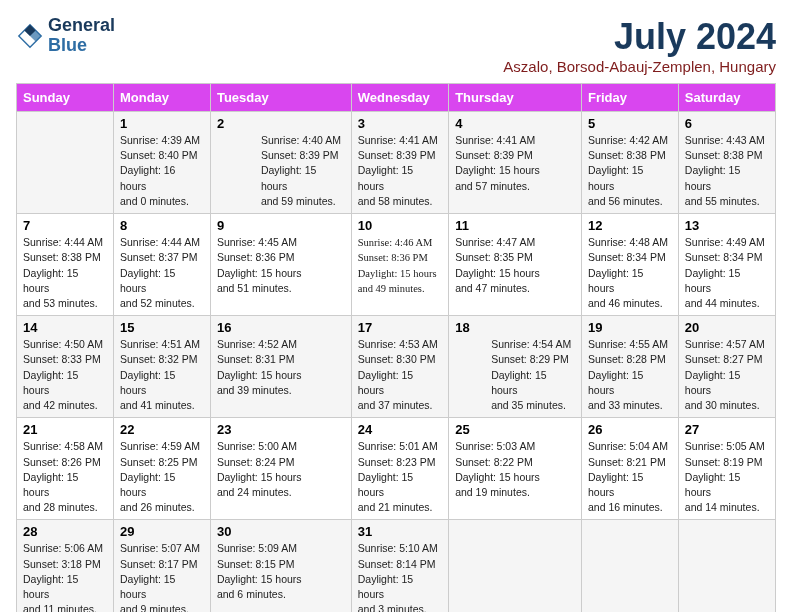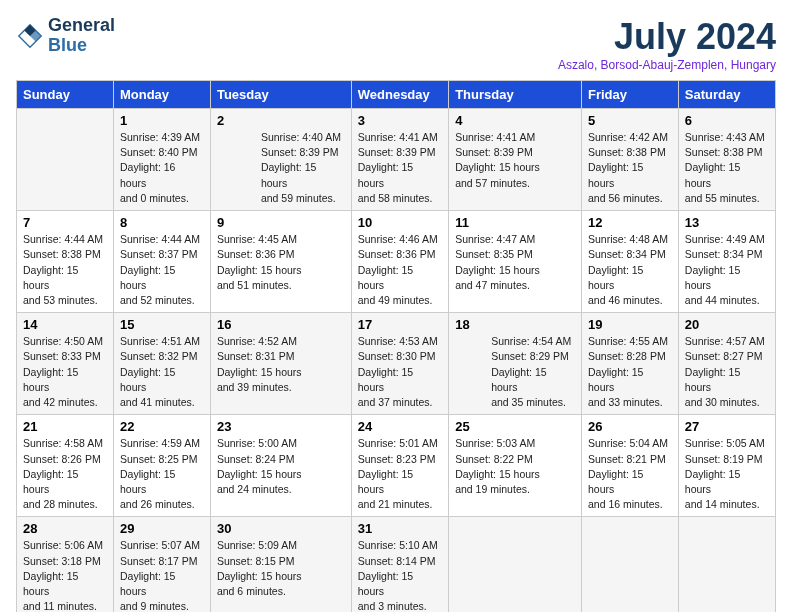--- a/index.html
+++ b/index.html
@@ -33,30 +33,30 @@
     }
     .title-area {
       text-align: right;
     }
     .month-year {
       font-size: 36px;
       font-weight: bold;
       color: #1a3a5c;
     }
     .location {
-      font-size: 12px;
-      color: #6d28d9;
+      font-size: 15px;
+      color: #7f1d1d;
     }
     table {
       width: 100%;
       border-collapse: collapse;
       font-size: 11px;
     }
     thead tr th {
-      background-color: #1d4ed8;
+      background-color: #d946ef;
       color: #fff;
       text-align: left;
       padding: 6px 6px;
       font-size: 13px;
       font-weight: bold;
       border: 1px solid #ccc;
     }
     tbody tr td {
       border: 1px solid #ccc;
       padding: 4px 6px;
@@ -178,21 +178,21 @@
         </td>
         <td>
           <span class="day-number">9</span>
           <div class="cell-content" style="white-space: pre-line;">Sunrise: 4:45 AM
 Sunset: 8:36 PM
 Daylight: 15 hours
 and 51 minutes.</div>
         </td>
         <td>
           <span class="day-number">10</span>
-          <div class="cell-content" style="white-space: pre-line;">Sunrise: 4:46 AM
+          <div class="cell-content" style="white-space: pre-line; font-family: Liberation Serif, serif;">Sunrise: 4:46 AM
 Sunset: 8:36 PM
 Daylight: 15 hours
 and 49 minutes.</div>
         </td>
         <td>
           <span class="day-number">11</span>
           <div class="cell-content" style="white-space: pre-line;">Sunrise: 4:47 AM
 Sunset: 8:35 PM
 Daylight: 15 hours
 and 47 minutes.</div>

